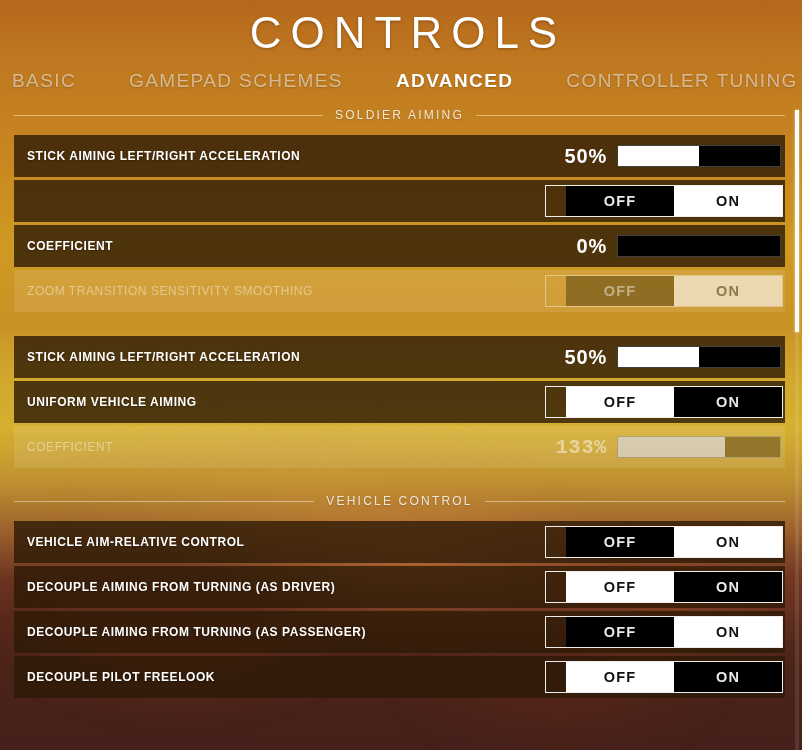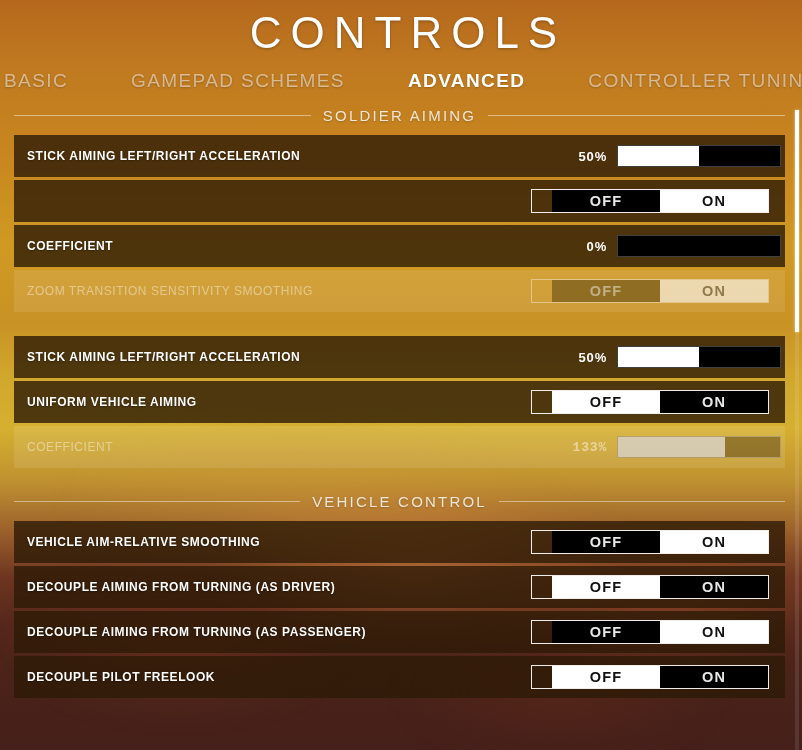--- a/index.html
+++ b/index.html
@@ -53,22 +53,22 @@
     font-weight:300;
     letter-spacing:9px;
     padding:8px 0 0 14px;
     line-height:50px;
     text-shadow:0 1px 3px rgba(0,0,0,.28);
     text-align:center;
   }
 
   .tabbar {
     display:flex;
-    padding:12px 0 0 4px;
-    gap:10px;
+    padding:12px 0 0 12px;
+    gap:0;
   }
   .tab {
     font-size:19px;
     letter-spacing:1.4px;
     color:rgba(255,255,255,.52);
     margin-right:53px;
     white-space:nowrap;
     text-shadow:0 1px 2px rgba(0,0,0,.22);
     cursor:pointer;
   }
@@ -84,21 +84,21 @@
     margin:0 17px 11px 14px;
     height:18px;
   }
   .section-divider .rule {
     flex:1 1 auto;
     height:1px;
     background:rgba(255,255,255,.45);
   }
   .section-divider .section-label {
     color:rgba(255,255,255,.82);
-    font-size:15px;
+    font-size:12px;
     letter-spacing:2.2px;
     white-space:nowrap;
     text-shadow:0 1px 2px rgba(0,0,0,.2);
   }
 
   .row {
     position:relative;
     margin:0 17px 3px 14px;
     height:42px;
     display:flex;
@@ -127,21 +127,21 @@
     position:absolute;
     right:0; top:0; bottom:0;
     display:flex;
     align-items:center;
   }
 
   
   .slider-wrap { display:flex; align-items:center; gap:10px; padding-right:4px; }
   .slider-value {
     color:#ffffff;
-    font-size:13px;
+    font-size:20px;
     font-weight:bold;
     letter-spacing:.8px;
     min-width:44px;
     text-align:right;
   }
   .row.disabled .slider-value { color:rgba(255,255,255,.48);font-family:Liberation Mono, monospace; }
   .slider-track {
     width:164px; height:22px;
     background:#000000;
     border:1px solid rgba(255,255,255,.25);
@@ -154,23 +154,23 @@
   }
   .row.disabled .slider-track {
     background:rgba(70,50,10,.45);
     border-color:rgba(255,255,255,.30);
   }
   .row.disabled .slider-fill { background:rgba(255,255,255,.62); }
 
   
   .toggle {
     display:flex;
-    width:238px; height:24px;
+    width:238px; height:32px;
     border:1px solid rgba(255,255,255,.92);
-    margin-right:16px;
+    margin-right:2px;
     padding-left:20px;
   }
   .toggle .opt {
     flex:1 1 50%;
     display:flex;
     align-items:center;
     justify-content:center;
     font-size:14.5px;
     font-weight:bold;
     letter-spacing:1.2px;
@@ -297,21 +297,21 @@
             </div>
           </div>
         </div>
         <div style="height: 21px;"></div>
         <div class="section-divider">
           <span class="rule"></span>
           <span class="section-label">VEHICLE CONTROL</span>
           <span class="rule"></span>
         </div>
         <div class="row">
-          <div class="row-label">VEHICLE AIM-RELATIVE SMOOTHING</div>
+          <div class="row-label">VEHICLE AIM-RELATIVE CONTROL</div>
           <div class="row-control">
             <div class="toggle">
               <div class="opt">OFF</div>
               <div class="opt sel">ON</div>
             </div>
           </div>
         </div>
         <div class="row">
           <div class="row-label">DECOUPLE AIMING FROM TURNING (AS DRIVER)</div>
           <div class="row-control">

